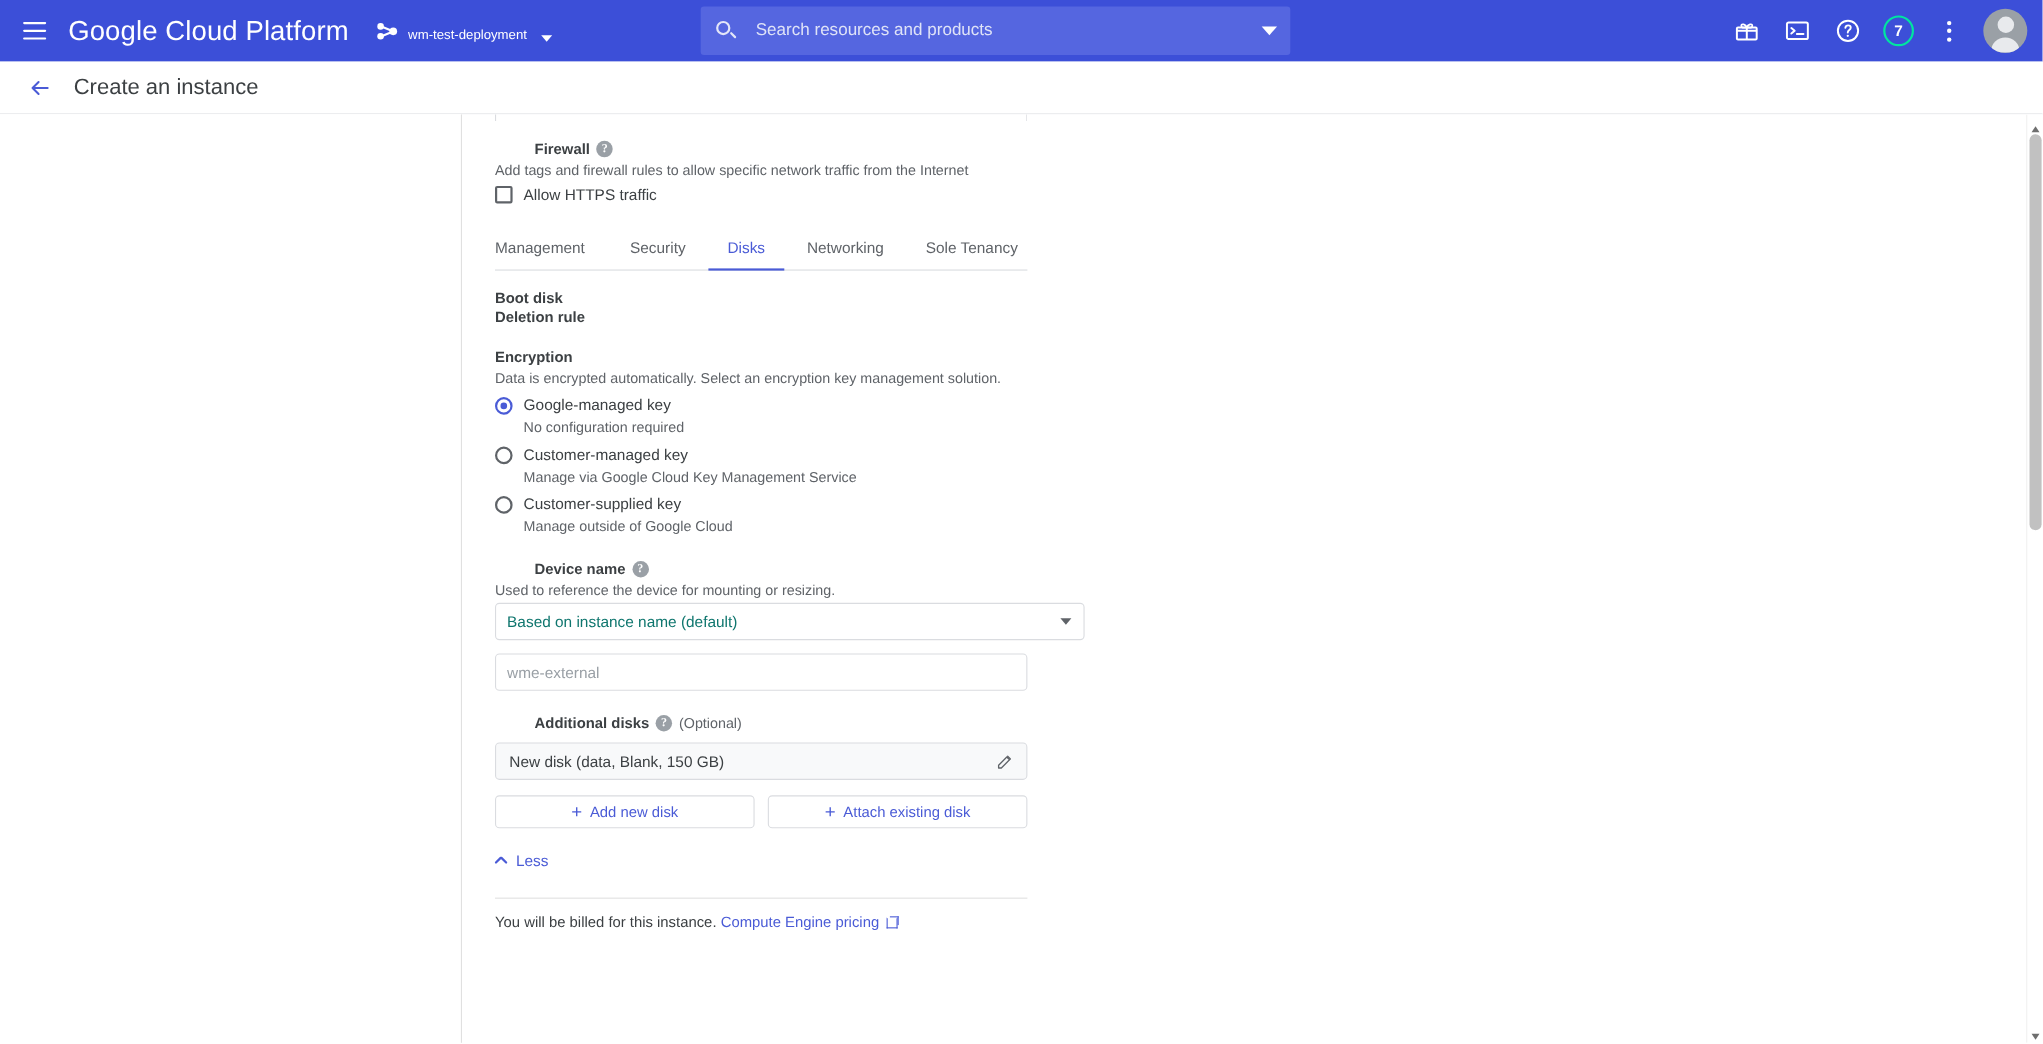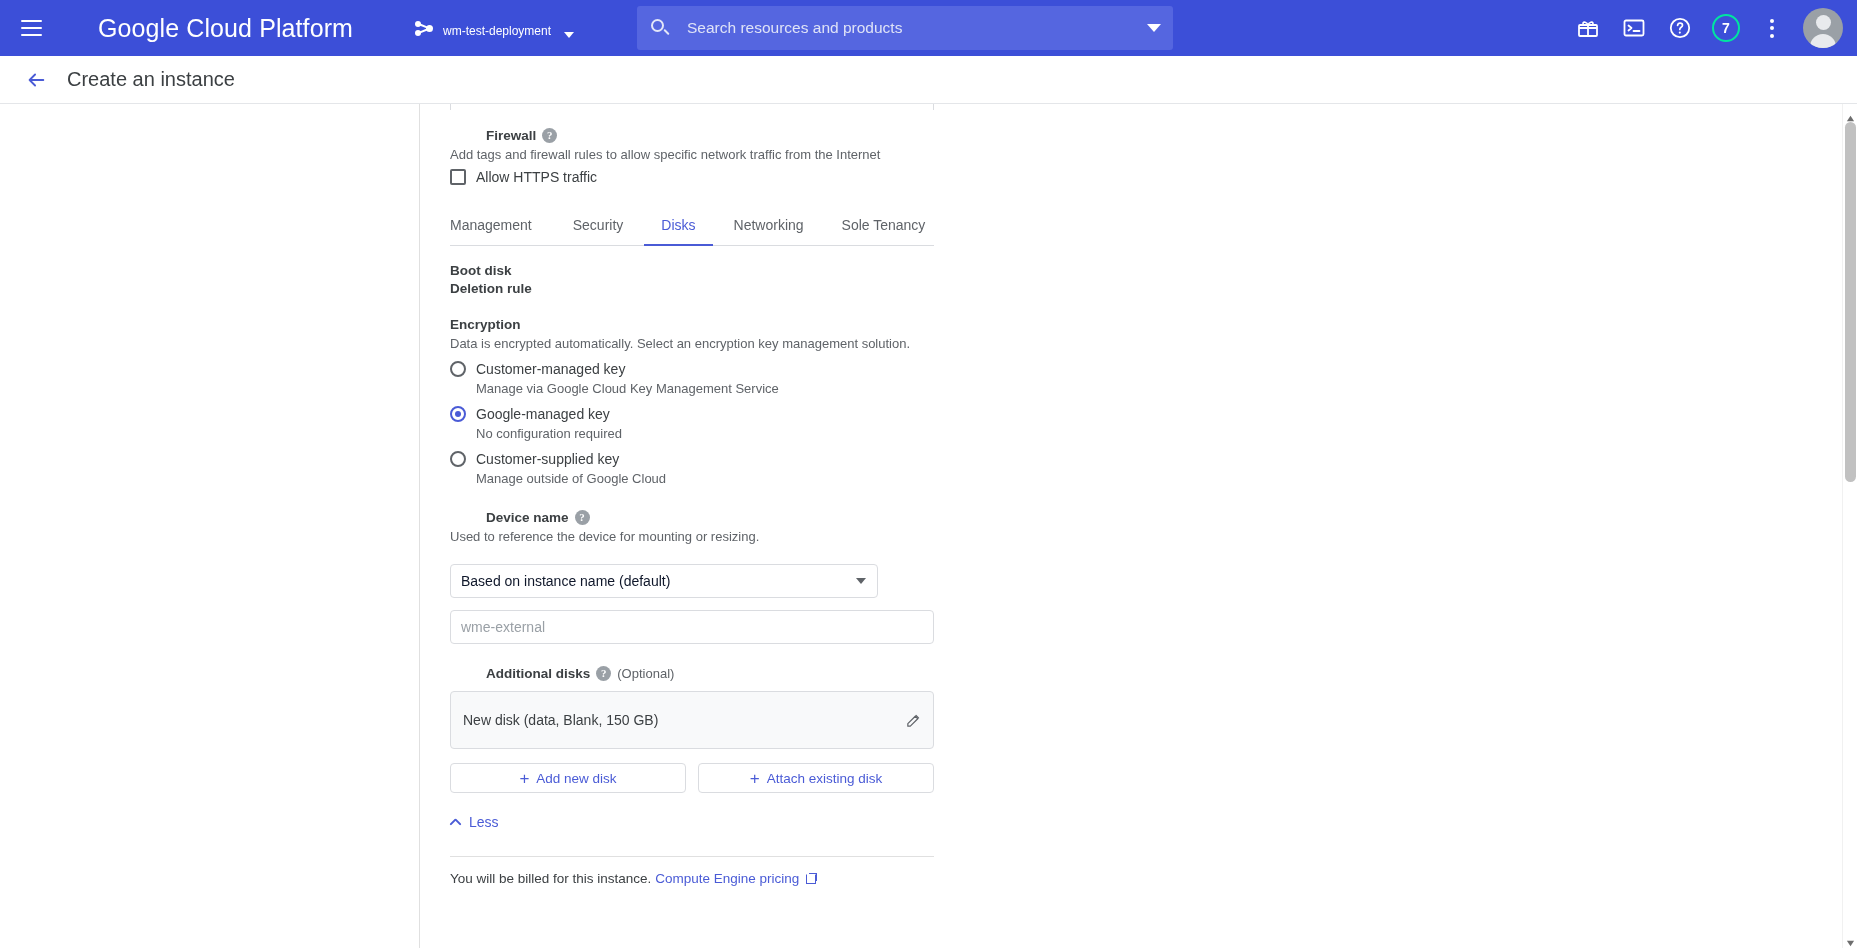--- a/index.html
+++ b/index.html
@@ -14,21 +14,20 @@
 
   
   .topbar {
     height: 56px;
     background: #3c4fd8;
     display: flex;
     align-items: center;
     padding: 0 14px;
     color: #fff;
     position: relative;
-    gap: 36px;
   }
   .hamburger {
     width: 34px; height: 34px;
     display: flex; flex-direction: column; justify-content: center; align-items: center;
     gap: 5px;
     margin-right: 14px;
     cursor: pointer;
   }
   .hamburger span { display:block; width: 21px; height: 2px; background: #fff; border-radius: 1px; }
 
@@ -208,43 +207,43 @@
   }
   .radio.sel { border-color:#4a5bd6; }
   .radio.sel:after {
     content:""; position:absolute; left:3px; top:3px; width:6px;height:6px;border-radius:50%;background:#4a5bd6;
   }
   .radio-main { font-size:14px; color:#3c4043; line-height:16px; }
   .radio-help { font-size:13px; color:#5f6368; margin-top:3px; }
 
   
   .select-box {
-    width: 428px; height: 34px;
+    width: 536px; height: 34px;
     border:1px solid #dadce0; border-radius:4px;
     display:flex; align-items:center; justify-content: space-between;
     padding: 0 11px 0 10px;
-    font-size:14px; color:#0f172a; background:#fff;
-    margin-top: 20px; cursor:pointer;
+    font-size:14px; color:#0f766e; background:#fff;
+    margin-top: 4px; cursor:pointer;
   }
   .sel-caret {
     width:0;height:0;border-left:5px solid transparent;border-right:5px solid transparent;
     border-top:6px solid #5f6368;
   }
   .text-input {
     width: 484px; height: 34px;
     border:1px solid #dadce0; border-radius:4px;
     padding: 0 10px; font-size:14px; color:#3c4043; background:#fff;
     margin-top: 12px;
     font-family:"Liberation Sans", sans-serif;
     outline:none;
   }
   .text-input::placeholder { color:#9aa0a6; }
 
   .disk-card {
-    width: 484px; height: 58px;
+    width: 484px; height: 34px;
     border:1px solid #dadce0; border-radius:4px;
     background:#f8f9fa;
     display:flex;align-items:center;justify-content:space-between;
     padding: 0 11px 0 12px;
     font-size:14px; color:#3c4043;
     margin-top: 10px;
   }
   .pencil { cursor:pointer; width:18px;height:18px; display:flex;align-items:center;justify-content:center; }
 
   .btn-row { display:flex; gap:12px; margin-top: 14px; width: 484px; }
@@ -409,32 +408,32 @@
       <div style="margin-top:17px;">
         <div class="lbl-bold">Boot disk</div>
         <div class="lbl-bold" style="margin-top:3px;">Deletion rule</div>
       </div>
 
       <div style="margin-top:21px;">
         <div class="lbl-bold">Encryption</div>
         <div class="lbl-sub" style="margin-top:4px;">Data is encrypted automatically. Select an encryption key management solution.</div>
 
         <div class="radio-row">
+          <span class="radio sel"></span>
+          <span>
+            <span class="radio-main">Google-managed key</span>
+            <div class="radio-help">No configuration required</div>
+          </span>
+        </div>
+
+        <div class="radio-row">
           <span class="radio"></span>
           <span>
             <span class="radio-main">Customer-managed key</span>
             <div class="radio-help">Manage via Google Cloud Key Management Service</div>
-          </span>
-        </div>
-
-        <div class="radio-row">
-          <span class="radio sel"></span>
-          <span>
-            <span class="radio-main">Google-managed key</span>
-            <div class="radio-help">No configuration required</div>
           </span>
         </div>
 
         <div class="radio-row">
           <span class="radio"></span>
           <span>
             <span class="radio-main">Customer-supplied key</span>
             <div class="radio-help">Manage outside of Google Cloud</div>
           </span>
         </div>

